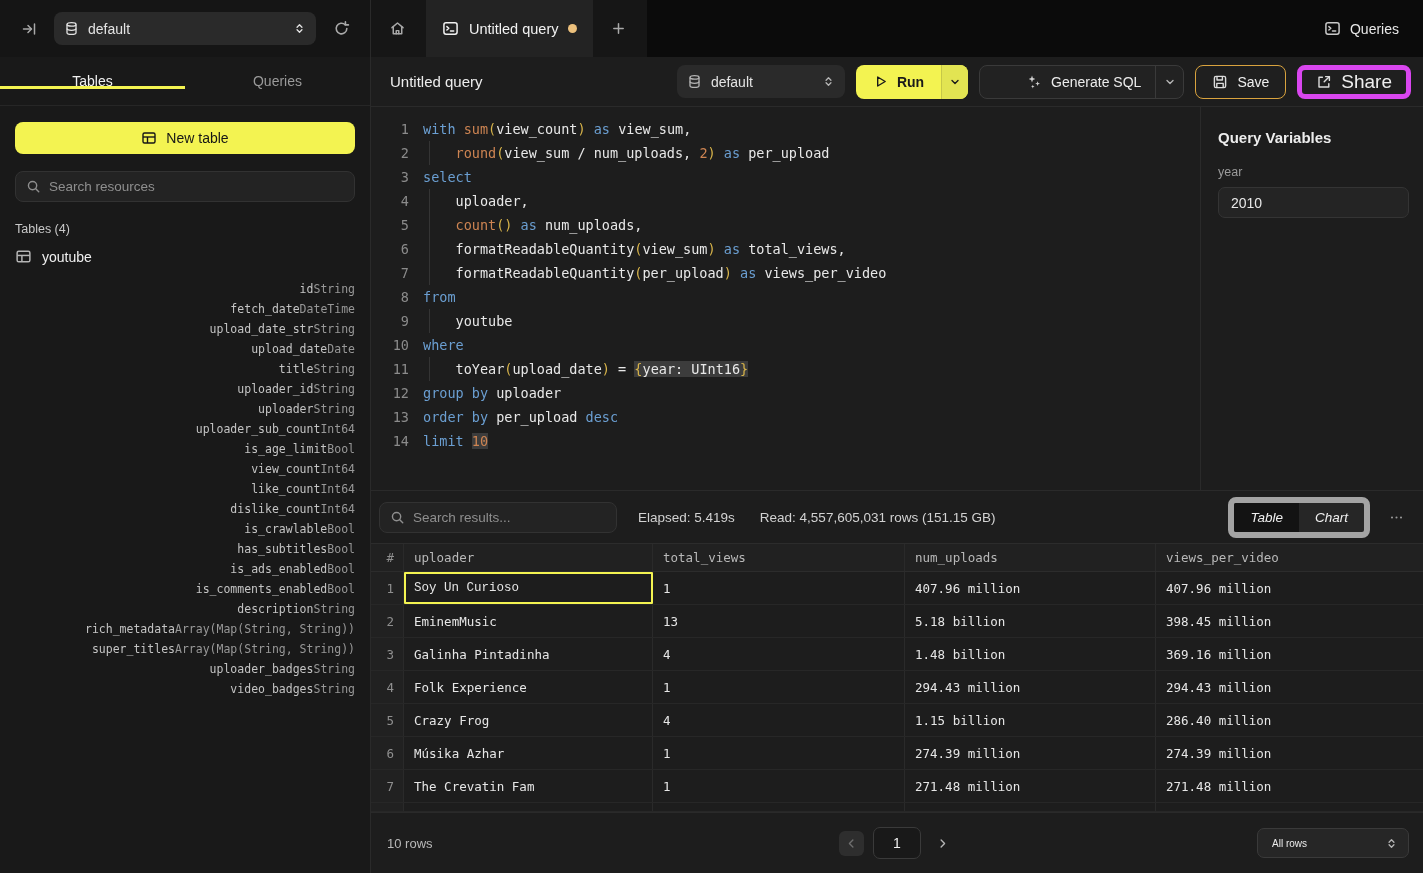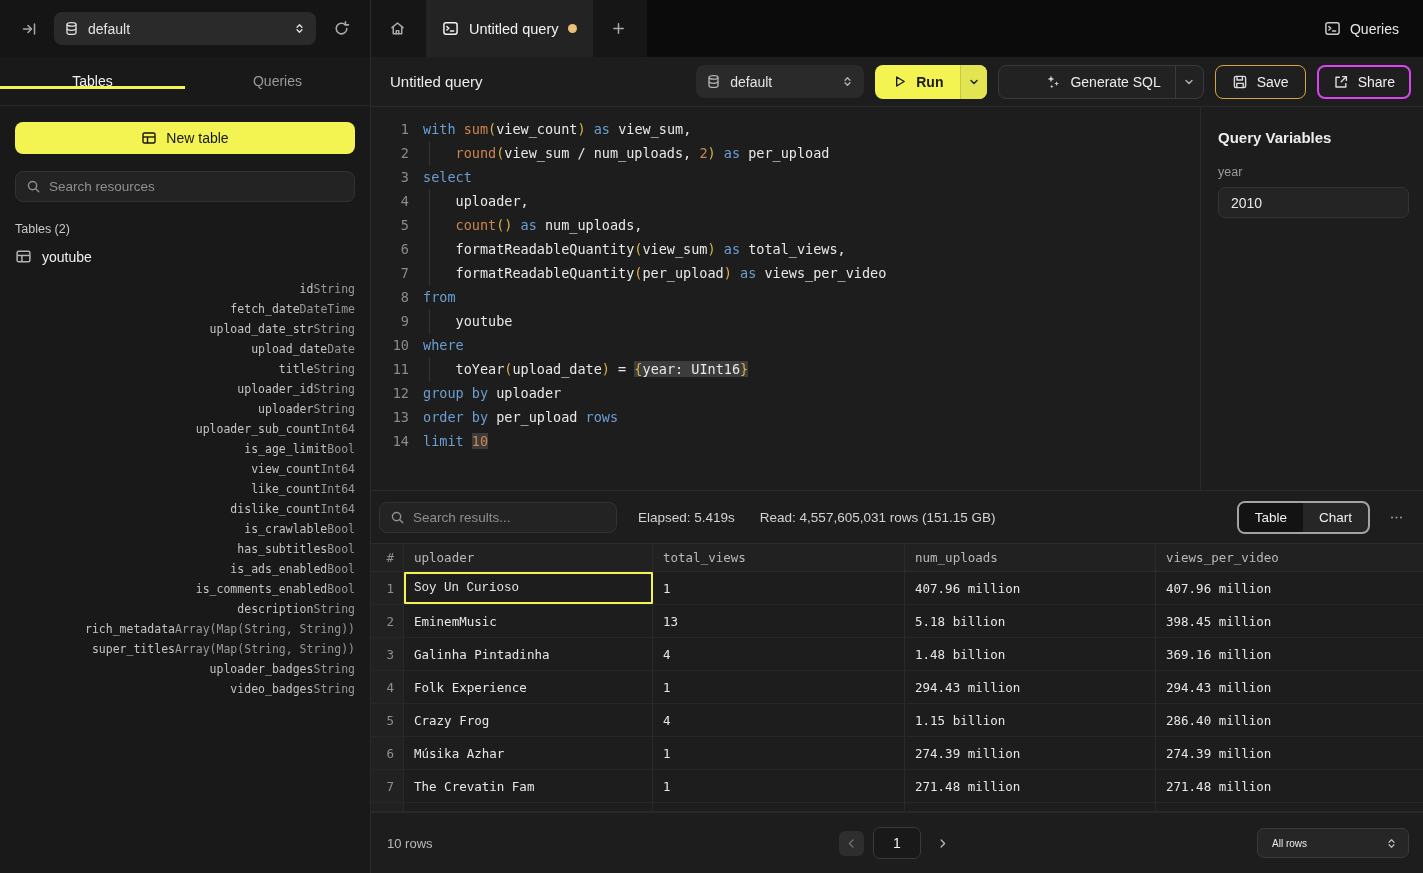--- a/index.html
+++ b/index.html
@@ -46,21 +46,21 @@
   .ctl-select { height:33px; width:168px; background:#2a2a2a; border-radius:8px; display:flex; align-items:center; padding:0 10px; gap:9px; font-size:14px; color:#e3e3e3; cursor:pointer; }
   .ctl-select .grow { flex:1; }
   .split-btn { height:34px; display:flex; border-radius:8px; overflow:hidden; cursor:pointer; }
   .run-btn { background:var(--accent,#f3f351); color:#1a1a1a; }
   .run-main { display:flex; align-items:center; gap:9px; padding:0 17px; font-size:14px; font-weight:600; }
   .run-caret { width:27px; display:flex; align-items:center; justify-content:center; background:#e2e452; border-left:1px solid rgba(0,0,0,0.12); color:#1a1a1a; }
   .gen-btn { background:#222222; border:1px solid #3a3a3a; color:#ececec;padding-left:32px; }
   .gen-main { display:flex; align-items:center; gap:9px; padding:0 14px; font-size:14px; }
   .gen-caret { width:28px; display:flex; align-items:center; justify-content:center; border-left:1px solid #3a3a3a; color:#b5b5b5; }
   .save-btn { height:34px; background:#1f1f1f; border:1.5px solid var(--save-border,#d9a33e); border-radius:8px; display:flex; align-items:center; gap:9px; padding:0 16px; font-size:14px; color:#efefef; cursor:pointer; font-family:"Liberation Sans",sans-serif; }
-  .share-btn { height:34px; background:#1f1f1f; border:2px solid #d946ef; border-radius:8px; display:flex; align-items:center; gap:9px; padding:0 14px; font-size:14px; color:#efefef; cursor:pointer; font-family:"Liberation Sans",sans-serif; }
+  .share-btn { height:34px; background:#1f1f1f; border:5px solid #d946ef; border-radius:8px; display:flex; align-items:center; gap:9px; padding:0 14px; font-size:19px; color:#efefef; cursor:pointer; font-family:"Liberation Sans",sans-serif; }
 
   .workspace { height:383px; display:flex; flex:0 0 383px; background:#1d1d1d; }
   .editor { flex:1; padding:10px 0 0 12px; overflow:hidden; font-family:"DejaVu Sans Mono",monospace; font-size:13.5px; }
   .code-line { display:flex; line-height:24px; white-space:pre; position:relative; }
   .code-line.ind::after { content:''; position:absolute; left:46px; top:0; bottom:0; width:1px; background:#343434; }
   .ln { width:26px; text-align:right; color:#8b8b8b; margin-right:14px; flex:0 0 26px; }
   .code { color:#e8e8e8; }
   .code .kw { color:var(--code-keyword,#6b9fd2);text-align:right; }
   .code .fn { color:var(--code-function,#cd8452); }
   .code .pr { color:var(--code-paren,#d8b44a); }
@@ -70,21 +70,21 @@
   .varpanel { width:223px; flex:0 0 223px; border-left:1px solid #2a2a2a; padding:22px 15px 0 17px; }
   .varpanel h2 { font-size:15px; font-weight:600; color:#ededed; }
   .var-label { margin-top:19px; font-size:12.5px; color:#9a9a9a; }
   .var-input { margin-top:8px; width:191px; height:31px; background:#242424; border:1px solid #343434; border-radius:7px; color:#e8e8e8; font-size:14px; padding:0 12px; outline:none; font-family:"Liberation Sans",sans-serif; }
 
   
   .results { flex:1; display:flex; flex-direction:column; border-top:1px solid #2a2a2a; min-height:0; }
   .res-toolbar { height:52px; display:flex; align-items:center; padding:0 14px 0 8px; gap:21px; flex:0 0 52px; }
   .res-search { width:238px; height:31px; margin-left:0; }
   .res-stats { display:flex; gap:25px; font-size:13.5px; color:#d2d2d2; }
-  .view-toggle { margin-left:auto; display:flex; background:#262626; border:2px solid #a3a3a3; border-radius:8px; padding:0; overflow:hidden; }
+  .view-toggle { margin-left:auto; display:flex; background:#262626; border:6px solid #a3a3a3; border-radius:8px; padding:0; overflow:hidden;font-style:italic; }
   .vt-seg { padding:7px 16px; font-size:13.5px; color:#f0f0f0; cursor:pointer; }
   .vt-seg.active { background:#131313; }
   .more-btn { color:#9a9a9a; width:26px; height:26px; }
 
   .res-grid { font-family:"DejaVu Sans Mono",monospace; font-size:12.5px; }
   .res-header, .res-row { display:grid; grid-template-columns:33px 249px 252px 251px 1fr; }
   .res-header { height:29px; background:#212121; border-top:1px solid #2c2c2c; border-bottom:1px solid #2c2c2c; color:#b9b9b9; }
   .res-cell { display:flex; align-items:center; padding:0 10px; border-right:1px solid #2a2a2a; overflow:hidden; white-space:nowrap; }
   .res-cell:last-child { border-right:none; }
   .res-cell.numcol { justify-content:flex-end; padding-right:9px; color:#8f8f8f; background:#212121; }
@@ -171,21 +171,21 @@
       <div class="search-box">
         <span>
           <svg width="15" height="15" viewBox="0 0 16 16" fill="none" stroke="currentColor" stroke-width="1.5" stroke-linecap="round">
               <circle cx="7" cy="7" r="4.4"></circle>
               <path d="M10.4 10.4 13.6 13.6"></path>
             </svg>
         </span>
         <input placeholder="Search resources" style="">
       </div>
 
-      <div class="sec-label">Tables (2)</div>
+      <div class="sec-label">Tables (4)</div>
 
       <div class="table-item">
         <span style="color:#b5b5b5">
           <svg width="17" height="17" viewBox="0 0 16 16" fill="none" stroke="currentColor" stroke-width="1.4">
               <rect x="2" y="3" width="12" height="10" rx="1.5"></rect>
               <path d="M2 7h12"></path>
               <path d="M6.5 7v6"></path>
             </svg>
         </span>
         <span>youtube</span>
@@ -415,21 +415,21 @@
           <div class="code-line"><span class="ln">3</span><span class="code"><span class="kw">select</span></span></div>
           <div class="code-line ind"><span class="ln">4</span><span class="code"><span class="id">    uploader,</span></span></div>
           <div class="code-line ind"><span class="ln">5</span><span class="code"><span class="id">    </span><span class="fn">count</span><span class="pr">()</span><span class="id"> </span><span class="kw">as</span><span class="id"> num_uploads,</span></span></div>
           <div class="code-line ind"><span class="ln">6</span><span class="code"><span class="id">    formatReadableQuantity</span><span class="pr">(</span><span class="id">view_sum</span><span class="pr">)</span><span class="id"> </span><span class="kw">as</span><span class="id"> total_views,</span></span></div>
           <div class="code-line ind"><span class="ln">7</span><span class="code"><span class="id">    formatReadableQuantity</span><span class="pr">(</span><span class="id">per_upload</span><span class="pr">)</span><span class="id"> </span><span class="kw">as</span><span class="id"> views_per_video</span></span></div>
           <div class="code-line"><span class="ln">8</span><span class="code"><span class="kw">from</span></span></div>
           <div class="code-line ind"><span class="ln">9</span><span class="code"><span class="id">    youtube</span></span></div>
           <div class="code-line"><span class="ln">10</span><span class="code"><span class="kw">where</span></span></div>
           <div class="code-line ind"><span class="ln">11</span><span class="code"><span class="id">    toYear</span><span class="pr">(</span><span class="id">upload_date</span><span class="pr">)</span><span class="id"> = </span><span class="pr hl">{</span><span class="id hl">year: UInt16</span><span class="pr hl">}</span></span></div>
           <div class="code-line"><span class="ln">12</span><span class="code"><span class="kw">group by</span><span class="id"> uploader</span></span></div>
-          <div class="code-line"><span class="ln">13</span><span class="code"><span class="kw">order by</span><span class="id"> per_upload</span><span class="kw"> rows</span></span></div>
+          <div class="code-line"><span class="ln">13</span><span class="code"><span class="kw">order by</span><span class="id"> per_upload</span><span class="kw"> desc</span></span></div>
           <div class="code-line"><span class="ln">14</span><span class="code"><span class="kw">limit </span><span class="num hl">10</span></span></div>
         </div>
       <div class="varpanel">
         <h2>Query Variables</h2>
         <div class="var-label">year</div>
         <input class="var-input" value="2010" style="">
       </div>
     </div>
 
     <div class="results">

